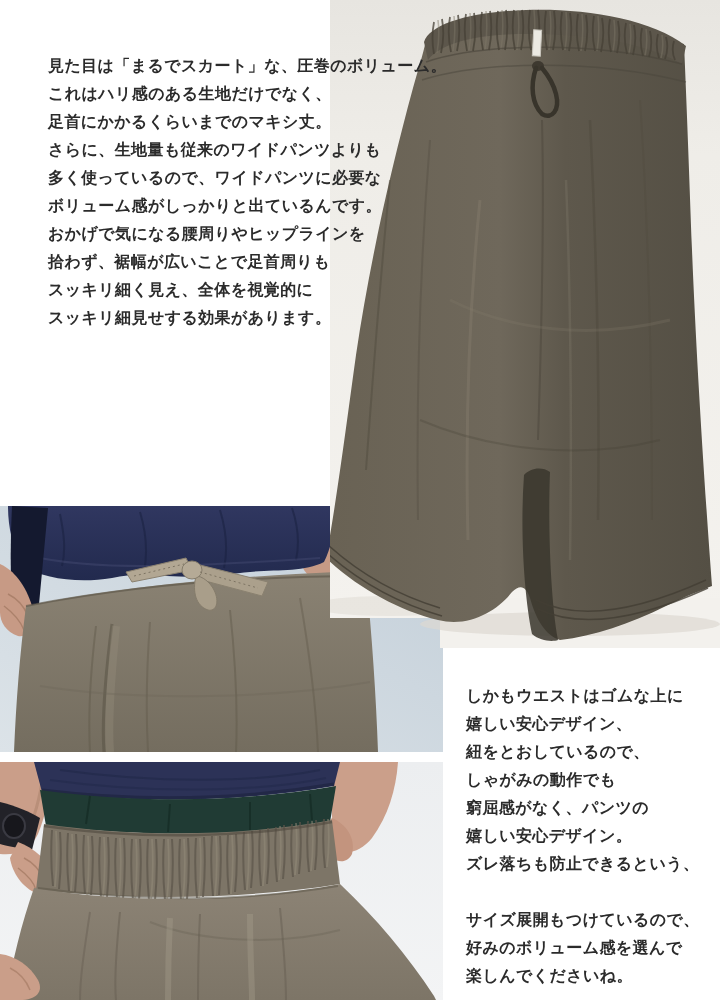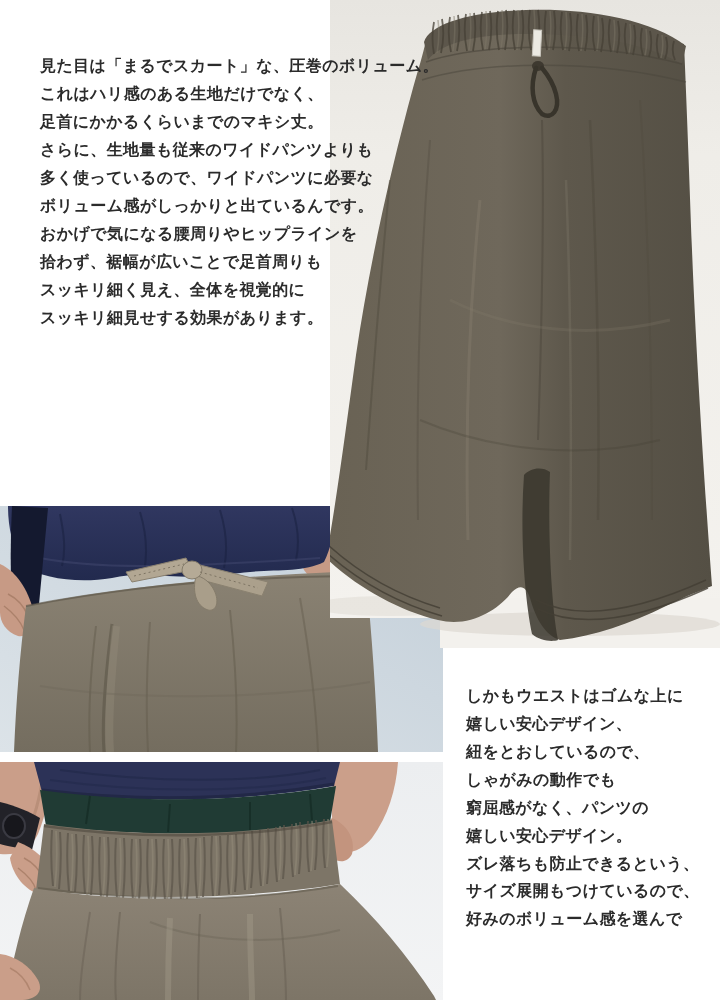--- a/index.html
+++ b/index.html
@@ -1,23 +1,23 @@
 <!DOCTYPE html>
 <html><head>
 <meta charset="utf-8">
 <style>
   html,body{margin:0;padding:0;}
   body{font-family:"Liberation Sans","DejaVu Sans",sans-serif;background:#ffffff;}
   .page{position:relative;width:720px;height:1000px;background:#ffffff;overflow:hidden;}
   .txt{position:absolute;color:#2b2b2b;font-weight:700;font-size:16px;line-height:28px;letter-spacing:.4px;}
   .txt .para{margin:0;}
-  .intro{left:40px;top:52px;z-index:4;}
+  .intro{left:48px;top:52px;z-index:4;}
   .intro .para + .para{}
   .side{left:466px;top:682px;z-index:4;}
-  .side .para + .para{font-family:Liberation Mono, monospace;}
+  .side .para + .para{margin-top:28px;}
   .ln{white-space:nowrap;}
   .photo{position:absolute;overflow:hidden;}
   .photo svg{display:block;}
   .photo-hanging{left:330px;top:0;width:390px;height:648px;z-index:3;}
   .photo-back{left:0;top:506px;width:443px;height:246px;z-index:2;}
   .photo-waist{left:0;top:762px;width:443px;height:238px;z-index:2;}
 </style>
 </head>
 <body>
 
@@ -193,16 +193,17 @@
       <div class="ln">嬉しい安心デザイン、</div>
       <div class="ln">紐をとおしているので、</div>
       <div class="ln">しゃがみの動作でも</div>
       <div class="ln">窮屈感がなく、パンツの</div>
       <div class="ln">嬉しい安心デザイン。</div>
       <div class="ln">ズレ落ちも防止できるという、</div>
     </div>
     <div class="para">
       <div class="ln">サイズ展開もつけているので、</div>
       <div class="ln">好みのボリューム感を選んで</div>
+      <div class="ln">楽しんでくださいね。</div>
     </div>
   </div>
 
 </div>
 
 </body></html>

